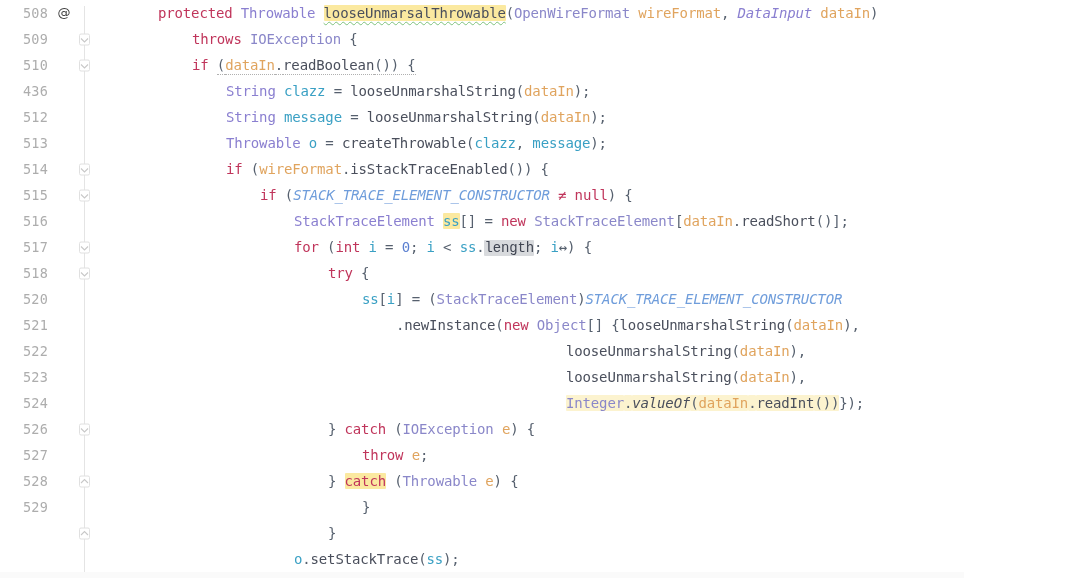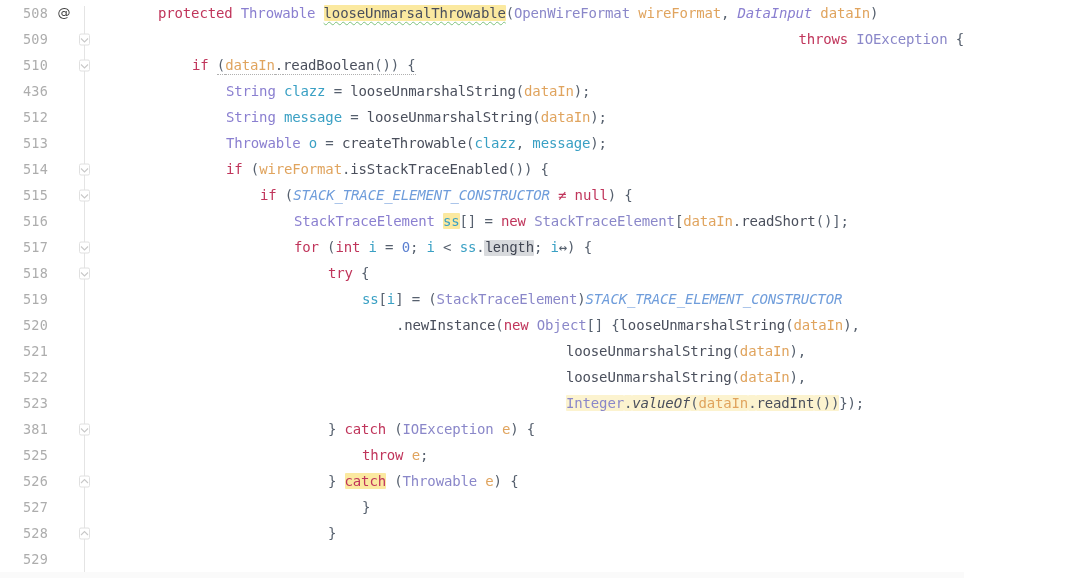--- a/index.html
+++ b/index.html
@@ -178,39 +178,33 @@
         <div class="gutter-line">
           <span class="line-number">516</span>
         </div>
         <div class="gutter-line">
           <span class="line-number">517</span>
         </div>
         <div class="gutter-line">
           <span class="line-number">518</span>
         </div>
         <div class="gutter-line">
-          <span class="line-number">519</span>
-        </div>
-        <div class="gutter-line">
           <span class="line-number">520</span>
         </div>
         <div class="gutter-line">
           <span class="line-number">521</span>
         </div>
         <div class="gutter-line">
           <span class="line-number">522</span>
         </div>
         <div class="gutter-line">
           <span class="line-number">523</span>
         </div>
         <div class="gutter-line">
-          <span class="line-number">381</span>
-        </div>
-        <div class="gutter-line">
-          <span class="line-number">525</span>
+          <span class="line-number">524</span>
         </div>
         <div class="gutter-line">
           <span class="line-number">526</span>
         </div>
         <div class="gutter-line">
           <span class="line-number">527</span>
         </div>
         <div class="gutter-line">
           <span class="line-number">528</span>
         </div>
@@ -270,37 +264,38 @@
         <svg class="chev" width="13" height="13" viewBox="0 0 13 13">
           <rect x="1.5" y="1" width="10" height="11" rx="1.5" fill="#ffffff" stroke="#e0e0e0" stroke-width="1"></rect>
           <path d="M3 8 L6.5 4.5 L10 8" fill="none" stroke="#c8c8c8" stroke-width="1.1"></path>
         </svg>
       </div>
     </div>
 
   <div class="code-area">
     <div id="code-lines">
         <div class="code-line" style="padding-left: 58px;"><span class="t-kw">protected</span><span class="t-punc"> </span><span class="t-type">Throwable</span><span class="t-punc"> </span><span class="t-method hl-yellow u-typo">looseUnmarsalThrowable</span><span class="t-punc">(</span><span class="t-cls">OpenWireFormat</span><span class="t-punc"> </span><span class="t-param">wireFormat</span><span class="t-punc">, </span><span class="t-italic">DataInput</span><span class="t-punc"> </span><span class="t-param">dataIn</span><span class="t-punc">)</span></div>
-        <div class="code-line" style="padding-left: 92px; text-align: right;"><span class="t-kw">throws</span><span class="t-punc"> </span><span class="t-cls">IOException</span><span class="t-punc"> {</span></div>
+        <div class="code-line" style="padding-left: 92px;"><span class="t-kw">throws</span><span class="t-punc"> </span><span class="t-cls">IOException</span><span class="t-punc"> {</span></div>
         <div class="code-line" style="padding-left: 92px;"><span class="t-kw">if</span><span class="t-punc"> </span><span class="t-punc u-dotted">(</span><span class="t-param u-dotted">dataIn</span><span class="t-punc u-dotted">.</span><span class="t-method u-dotted">readBoolean</span><span class="t-punc u-dotted">()) {</span></div>
         <div class="code-line" style="padding-left: 126px;"><span class="t-type">String</span><span class="t-punc"> </span><span class="t-local">clazz</span><span class="t-op"> = </span><span class="t-method">looseUnmarshalString</span><span class="t-punc">(</span><span class="t-param">dataIn</span><span class="t-punc">);</span></div>
         <div class="code-line" style="padding-left: 126px;"><span class="t-type">String</span><span class="t-punc"> </span><span class="t-local">message</span><span class="t-op"> = </span><span class="t-method">looseUnmarshalString</span><span class="t-punc">(</span><span class="t-param">dataIn</span><span class="t-punc">);</span></div>
         <div class="code-line" style="padding-left: 126px;"><span class="t-type">Throwable</span><span class="t-punc"> </span><span class="t-local">o</span><span class="t-op"> = </span><span class="t-method">createThrowable</span><span class="t-punc">(</span><span class="t-local">clazz</span><span class="t-punc">, </span><span class="t-local">message</span><span class="t-punc">);</span></div>
         <div class="code-line" style="padding-left: 126px;"><span class="t-kw">if</span><span class="t-punc"> (</span><span class="t-param">wireFormat</span><span class="t-punc">.</span><span class="t-method">isStackTraceEnabled</span><span class="t-punc">()) {</span></div>
         <div class="code-line" style="padding-left: 160px;"><span class="t-kw">if</span><span class="t-punc"> (</span><span class="t-static">STACK_TRACE_ELEMENT_CONSTRUCTOR</span><span class="t-punc"> </span><span class="t-kw">≠</span><span class="t-punc"> </span><span class="t-kw">null</span><span class="t-punc">) {</span></div>
         <div class="code-line" style="padding-left: 194px;"><span class="t-type">StackTraceElement</span><span class="t-punc"> </span><span class="t-local hl-yellow">ss</span><span class="t-punc">[] = </span><span class="t-kw">new</span><span class="t-punc"> </span><span class="t-cls">StackTraceElement</span><span class="t-punc">[</span><span class="t-param">dataIn</span><span class="t-punc">.</span><span class="t-method">readShort</span><span class="t-punc">()];</span></div>
         <div class="code-line" style="padding-left: 194px;"><span class="t-kw">for</span><span class="t-punc"> (</span><span class="t-kw">int</span><span class="t-punc"> </span><span class="t-local">i</span><span class="t-op"> = </span><span class="t-num">0</span><span class="t-punc">; </span><span class="t-local">i</span><span class="t-op"> &lt; </span><span class="t-local">ss</span><span class="t-punc">.</span><span class="t-field hl-gray">length</span><span class="t-punc">; </span><span class="t-local">i</span><span class="t-op">↔</span><span class="t-punc">) {</span></div>
         <div class="code-line" style="padding-left: 228px;"><span class="t-kw">try</span><span class="t-punc"> {</span></div>
         <div class="code-line" style="padding-left: 262px;"><span class="t-local">ss</span><span class="t-punc">[</span><span class="t-local">i</span><span class="t-punc">] = (</span><span class="t-cls">StackTraceElement</span><span class="t-punc">)</span><span class="t-static">STACK_TRACE_ELEMENT_CONSTRUCTOR</span></div>
         <div class="code-line" style="padding-left: 296px;"><span class="t-punc">.</span><span class="t-method">newInstance</span><span class="t-punc">(</span><span class="t-kw">new</span><span class="t-punc"> </span><span class="t-cls">Object</span><span class="t-punc">[] {</span><span class="t-method">looseUnmarshalString</span><span class="t-punc">(</span><span class="t-param">dataIn</span><span class="t-punc">),</span></div>
         <div class="code-line" style="padding-left: 466px;"><span class="t-method">looseUnmarshalString</span><span class="t-punc">(</span><span class="t-param">dataIn</span><span class="t-punc">),</span></div>
         <div class="code-line" style="padding-left: 466px;"><span class="t-method">looseUnmarshalString</span><span class="t-punc">(</span><span class="t-param">dataIn</span><span class="t-punc">),</span></div>
         <div class="code-line" style="padding-left: 466px;"><span class="t-cls hl-paleyellow">Integer</span><span class="t-punc hl-paleyellow">.</span><span class="t-staticm hl-paleyellow">valueOf</span><span class="t-punc hl-paleyellow">(</span><span class="t-param hl-paleyellow">dataIn</span><span class="t-punc hl-paleyellow">.</span><span class="t-method hl-paleyellow">readInt</span><span class="t-punc hl-paleyellow">())</span><span class="t-punc">});</span></div>
         <div class="code-line" style="padding-left: 228px;"><span class="t-punc">} </span><span class="t-kw">catch</span><span class="t-punc"> (</span><span class="t-cls">IOException</span><span class="t-punc"> </span><span class="t-param">e</span><span class="t-punc">) {</span></div>
         <div class="code-line" style="padding-left: 262px;"><span class="t-kw">throw</span><span class="t-punc"> </span><span class="t-param">e</span><span class="t-punc">;</span></div>
         <div class="code-line" style="padding-left: 228px;"><span class="t-punc">} </span><span class="t-kw hl-yellow">catch</span><span class="t-punc"> (</span><span class="t-cls">Throwable</span><span class="t-punc"> </span><span class="t-param">e</span><span class="t-punc">) {</span></div>
         <div class="code-line" style="padding-left: 262px;"><span class="t-punc">}</span></div>
         <div class="code-line" style="padding-left: 228px;"><span class="t-punc">}</span></div>
+        <div class="code-line" style="padding-left: 194px;"><span class="t-local">o</span><span class="t-punc">.</span><span class="t-method">setStackTrace</span><span class="t-punc">(</span><span class="t-local">ss</span><span class="t-punc">);</span></div>
       </div>
   </div>
 
   <div class="bottom-fade"></div>
 </div>
 
 </body></html>

